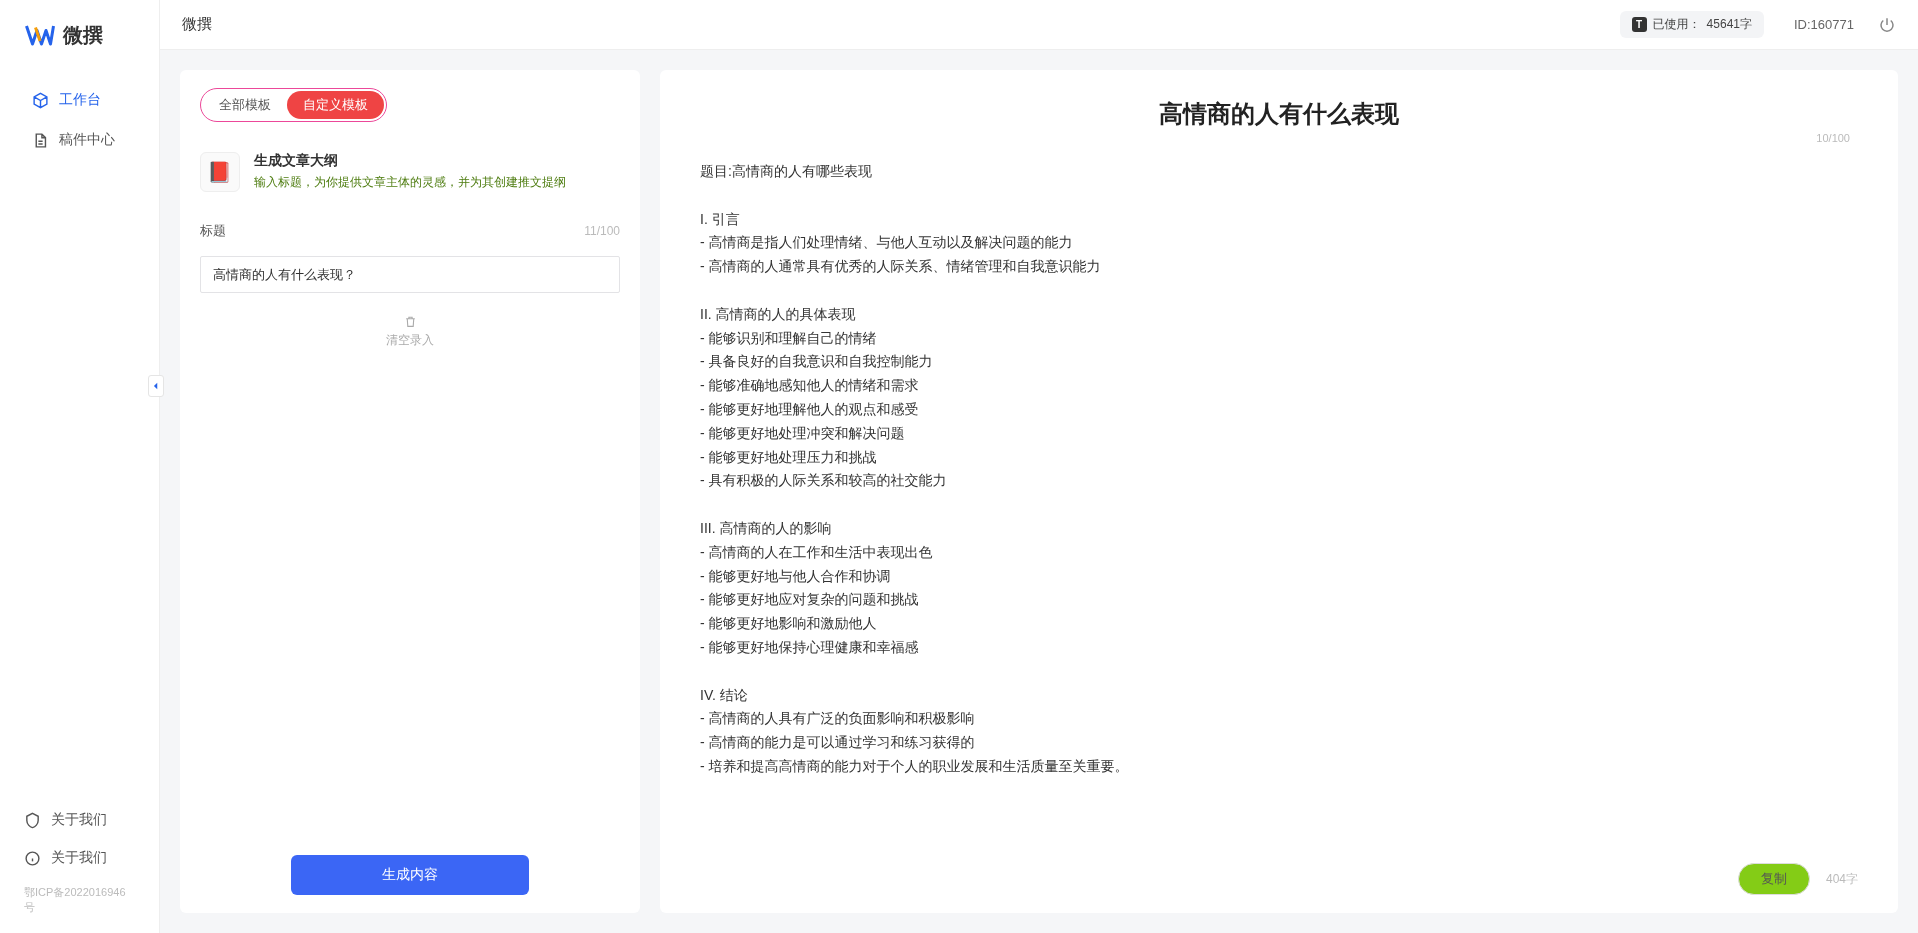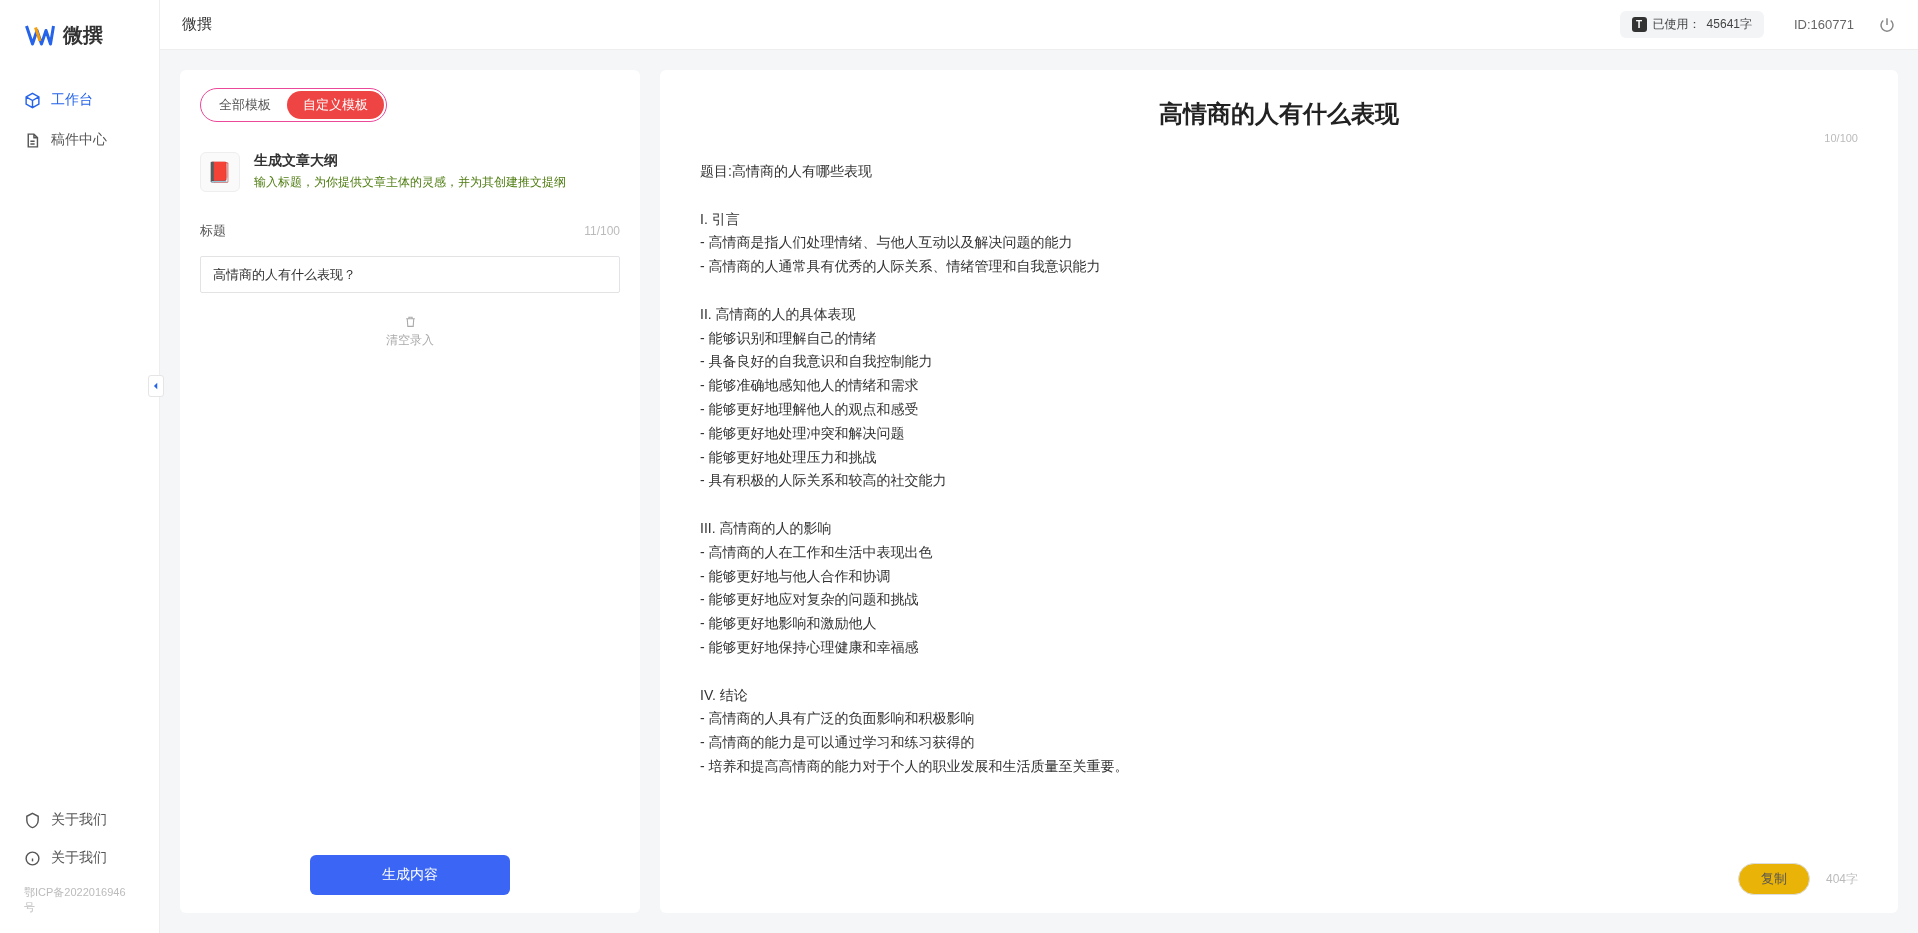--- a/index.html
+++ b/index.html
@@ -6,21 +6,21 @@
 body { font-family: -apple-system, BlinkMacSystemFont, "PingFang SC", "Microsoft YaHei", sans-serif; background: #f5f6f8; color: #333; font-size: 14px; }
 
 .app { display: flex; height: 100vh; }
 
 
 .sidebar { width: 160px; background: #fff; display: flex; flex-direction: column; border-right: 1px solid #eee; }
 .logo-area { padding: 20px 25px 30px; display: flex; align-items: center; gap: 8px; }
 .logo-icon { width: 30px; height: 30px; }
 .logo-text { font-size: 20px; font-weight: 700; color: #333; }
 .nav { flex: 1; }
-.nav-item { display: flex; align-items: center; gap: 10px; padding: 11px 24px; cursor: pointer; color: #555; font-size: 14px; }
+.nav-item { display: flex; align-items: center; gap: 10px; padding: 11px 32px; cursor: pointer; color: #555; font-size: 14px; }
 .nav-item.active { color: #2563eb; }
 .nav-item svg { width: 17px; height: 17px; }
 .sidebar-bottom { margin-top: auto; padding-bottom: 10px; }
 .footer-link { display: flex; align-items: center; gap: 10px; padding: 10px 24px; cursor: pointer; color: #555; font-size: 14px; }
 .icp { padding: 8px 24px; font-size: 11px; color: #bbb; }
 
 
 .collapse-handle { position: absolute; left: 148px; top: 375px; width: 16px; height: 22px; background: #fff; border: 1px solid #e5e5e5; border-radius: 3px; display: flex; align-items: center; justify-content: center; cursor: pointer; color: #2563eb; font-size: 12px; z-index: 10; }
 
 
@@ -52,29 +52,29 @@
 
 
 .form-section { margin-top: 30px; }
 .form-row { display: flex; align-items: center; justify-content: space-between; margin-bottom: 16px; }
 .form-label { font-size: 13px; color: #555; }
 .form-counter { font-size: 12px; color: #bbb; }
 .text-input { width: 100%; padding: 10px 12px; border: 1px solid #e3e3e6; border-radius: 2px; font-size: 13px; color: #333; outline: none; }
 .clear-link { text-align: center; margin-top: 22px; font-size: 12px; color: #aaa; cursor: pointer; display: flex; align-items: center; justify-content: center; gap: 4px; flex-direction: column; }
 
 
-.generate-btn { margin-top: auto; width: 200px; align-self: center; padding: 11px 16px; background: #3b66f5; color: #fff; border: none; border-radius: 6px; font-size: 14px; cursor: pointer; }
+.generate-btn { margin-top: auto; width: 238px; align-self: center; padding: 11px 16px; background: #3b66f5; color: #fff; border: none; border-radius: 6px; font-size: 14px; cursor: pointer; }
 
 
 .output-title-row { position: relative; text-align: center; margin-bottom: 20px; margin-top: 10px; }
 .output-title { font-size: 24px; font-weight: 600; color: #222; font-family: "Songti SC", "SimSun", serif; }
-.title-counter { position: absolute; right: 0; bottom: -14px; font-size: 11px; color: #bbb; }
+.title-counter { position: absolute; right: 8px; bottom: -14px; font-size: 11px; color: #bbb; }
 .output-body { flex: 1; font-size: 14px; color: #333; line-height: 1.7; white-space: pre-wrap; overflow-y: auto; padding-top: 10px; }
 .output-footer { display: flex; align-items: center; justify-content: flex-end; gap: 16px; padding-top: 14px; }
-.copy-btn { padding: 6px 22px; border: 1px solid #ddd; background: #eab308; border-radius: 16px; font-size: 13px; color: #555; cursor: pointer; }
+.copy-btn { padding: 6px 22px; border: 1px solid #ddd; background: #84cc16; border-radius: 16px; font-size: 13px; color: #555; cursor: pointer; }
 .word-count { font-size: 12px; color: #bbb; }
 </style>
 </head>
 <body>
 
 <div class="app">
   <aside class="sidebar">
     <div class="logo-area">
       <svg class="logo-icon" viewBox="0 0 40 40">
         <path d="M2 8 L10 32 L16 14 L22 32 L28 14 L34 32 L38 8" stroke="#2563eb" stroke-width="4" fill="none" stroke-linejoin="round"></path>

